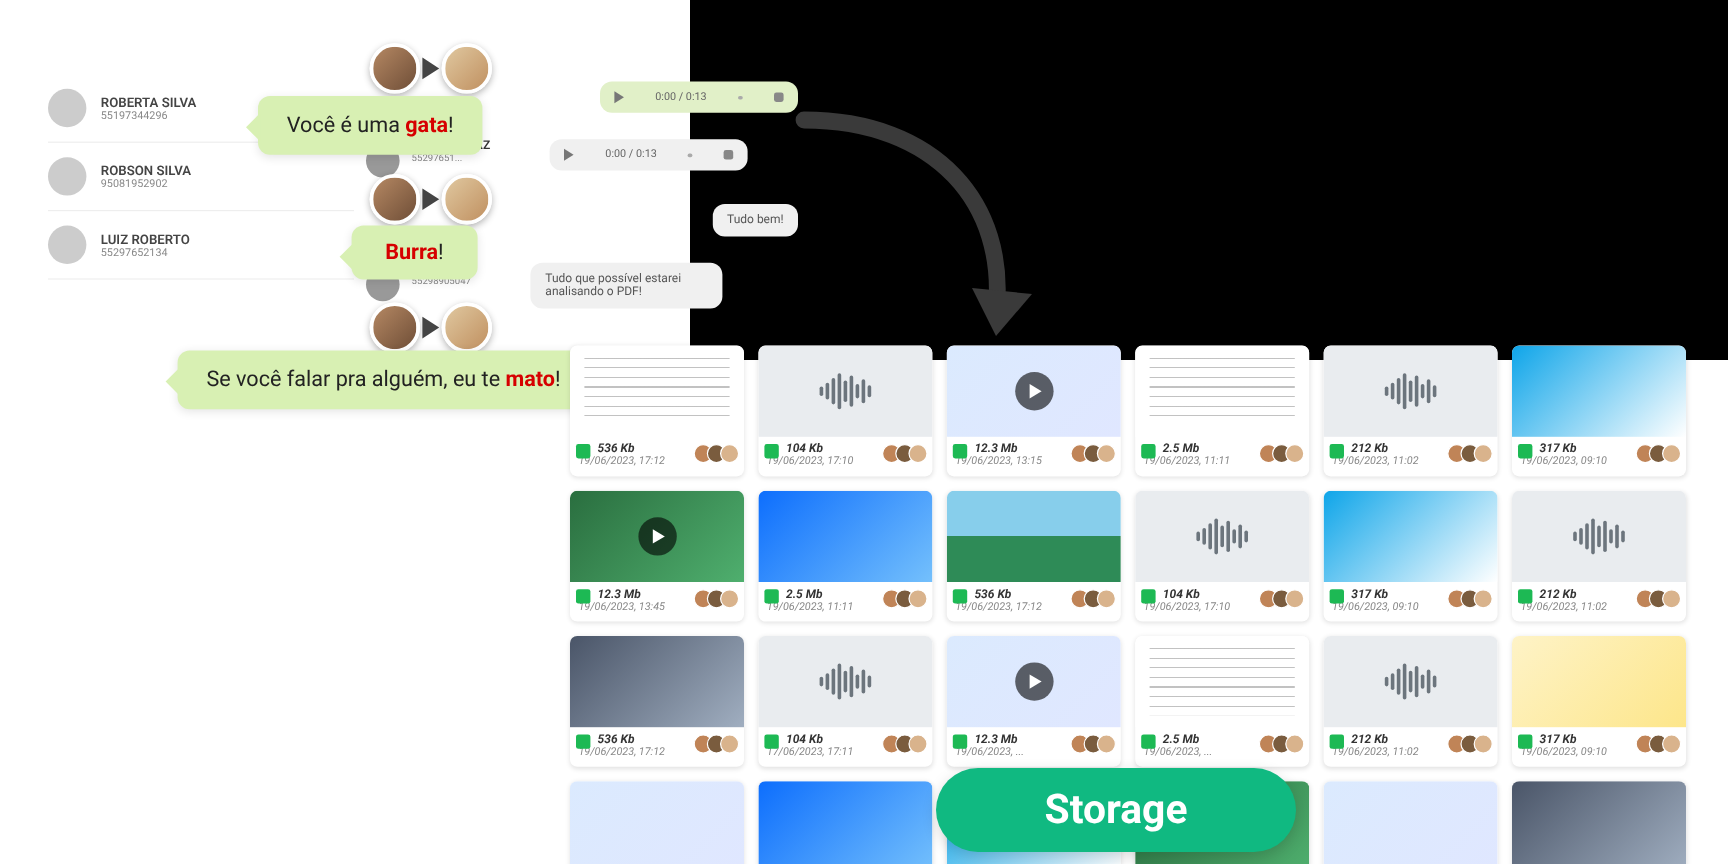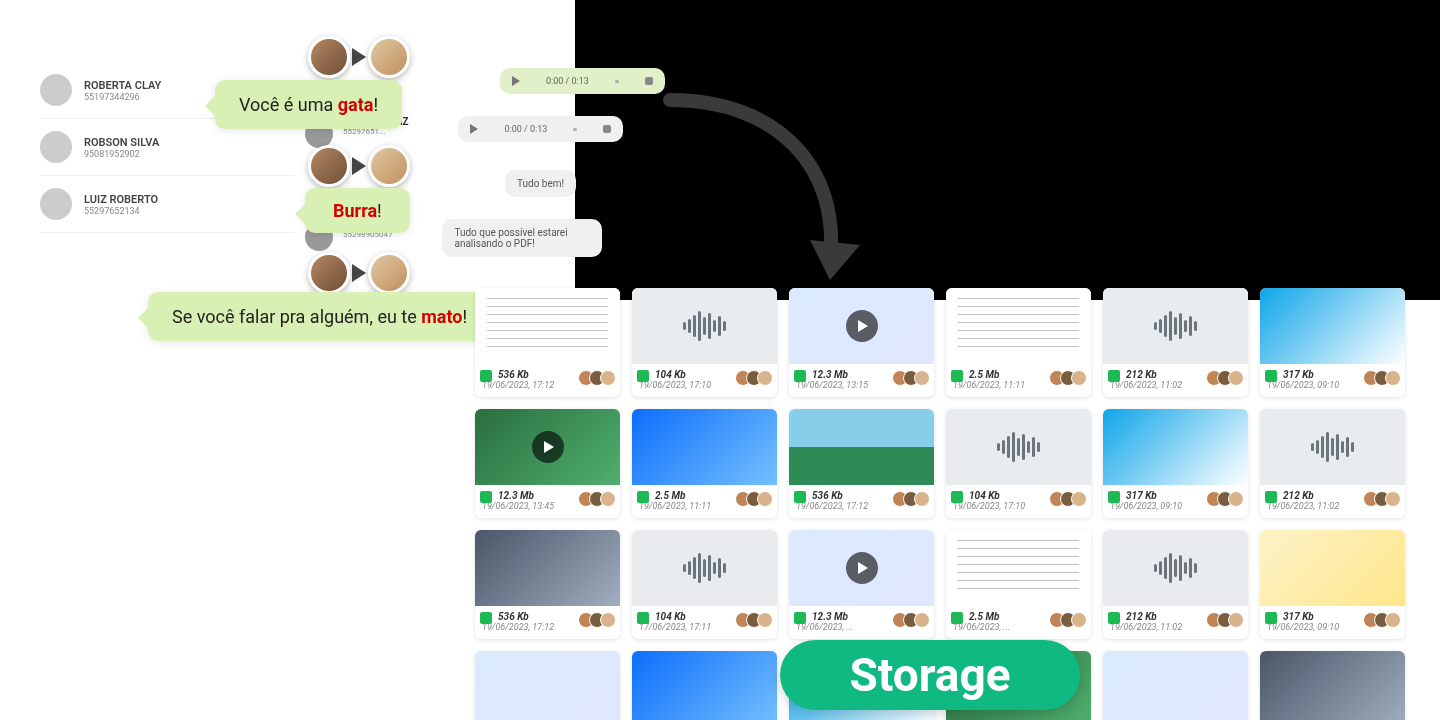--- a/index.html
+++ b/index.html
@@ -62,33 +62,33 @@
   .meta .sz { font-size: 10px; font-weight: 700; color: #333; margin-left: 16px; }
   .meta .dt { font-size: 9px; color: #888; }
   .type-ico { position: absolute; left: 5px; top: 6px; width: 12px; height: 12px; border-radius: 2px; }
   .type-ico.img { background: #1db954; }
   .type-ico.vid { background: #1db954; }
   .type-ico.snd { background: #1db954; }
   .meta .avs { position: absolute; right: 4px; top: 6px; display: flex; }
   .meta .avs i { width: 16px; height: 16px; border-radius: 50%; background: #bbb; border: 1.5px solid #fff; margin-left: -5px; }
   .meta .avs i:nth-child(1){background:#c08457}.meta .avs i:nth-child(2){background:#7a5c3e}.meta .avs i:nth-child(3){background:#d9b38c}
 
-  .storage-pill { position: absolute; left: 780px; top: 640px; width: 300px; height: 70px; background: #10b981; border-radius: 999px; display: flex; align-items: center; justify-content: center; color: #fff; font-size: 46px; font-weight: 700; box-shadow: 0 4px 12px rgba(0,0,0,0.15); }
+  .storage-pill { position: absolute; left: 780px; top: 640px; width: 300px; height: 70px; background: #10b981; border-radius: 999px; display: flex; align-items: center; justify-content: center; color: #fff; font-size: 34px; font-weight: 700; box-shadow: 0 4px 12px rgba(0,0,0,0.15); }
 </style>
 </head>
 <body>
 
 <div class="black-band"></div>
 
 <div class="left-panel">
   <div class="contacts">
     <div class="contact">
       <div class="avatar"></div>
       <div class="contact-text">
-        <div class="name">ROBERTA CLAY</div>
+        <div class="name">ROBERTA SILVA</div>
         <div class="sub">55197344296</div>
       </div>
     </div>
     <div class="contact">
       <div class="avatar"></div>
       <div class="contact-text">
         <div class="name">ROBSON SILVA</div>
         <div class="sub">95081952902</div>
       </div>
     </div>
@@ -116,21 +116,21 @@
         <div class="nm">MARCOS MAZ</div>
         <div class="ph">55297651...</div>
       </div>
       <div class="audio-bubble grey" style="margin-left:40px">
         <span class="play-dot"></span>
         <span class="audio-time">0:00 / 0:13</span>
         <span class="audio-bar"></span>
         <span class="vol"></span>
       </div>
     </div>
-    <div class="chat-row" style="">
+    <div class="chat-row" style="justify-content:flex-end">
       <div class="text-bubble grey" style="margin-left:200px;font-size:10px">Tudo bem!</div>
     </div>
     <div class="chat-row">
       <div class="av"></div>
       <div class="who">
         <div class="nm">EDER LUIS</div>
         <div class="ph">55298905047</div>
       </div>
       <div class="text-bubble grey" style="margin-left:40px;font-size:10px;max-width:160px">Tudo que possível estarei analisando o PDF!</div>
     </div>
@@ -145,21 +145,21 @@
 <div class="speech" style="left:215px; top:80px">
   <span>Você é uma </span>
   <span class="red">gata</span><span>!</span>
 </div>
 
 <div class="pair" style="left:308px; top:145px">
   <div class="pv"></div>
   <div class="arr"></div>
   <div class="pv w"></div>
 </div>
-<div class="speech" style="left:305px; top:188px; padding:12px 28px">
+<div class="speech" style="left:293px; top:188px; padding:12px 28px">
   <span class="red">Burra</span><span>!</span>
 </div>
 
 <div class="pair" style="left:308px; top:252px">
   <div class="pv"></div>
   <div class="arr"></div>
   <div class="pv w"></div>
 </div>
 <div class="speech" style="left:148px; top:292px">
   <span>Se você falar pra alguém, eu te </span>

